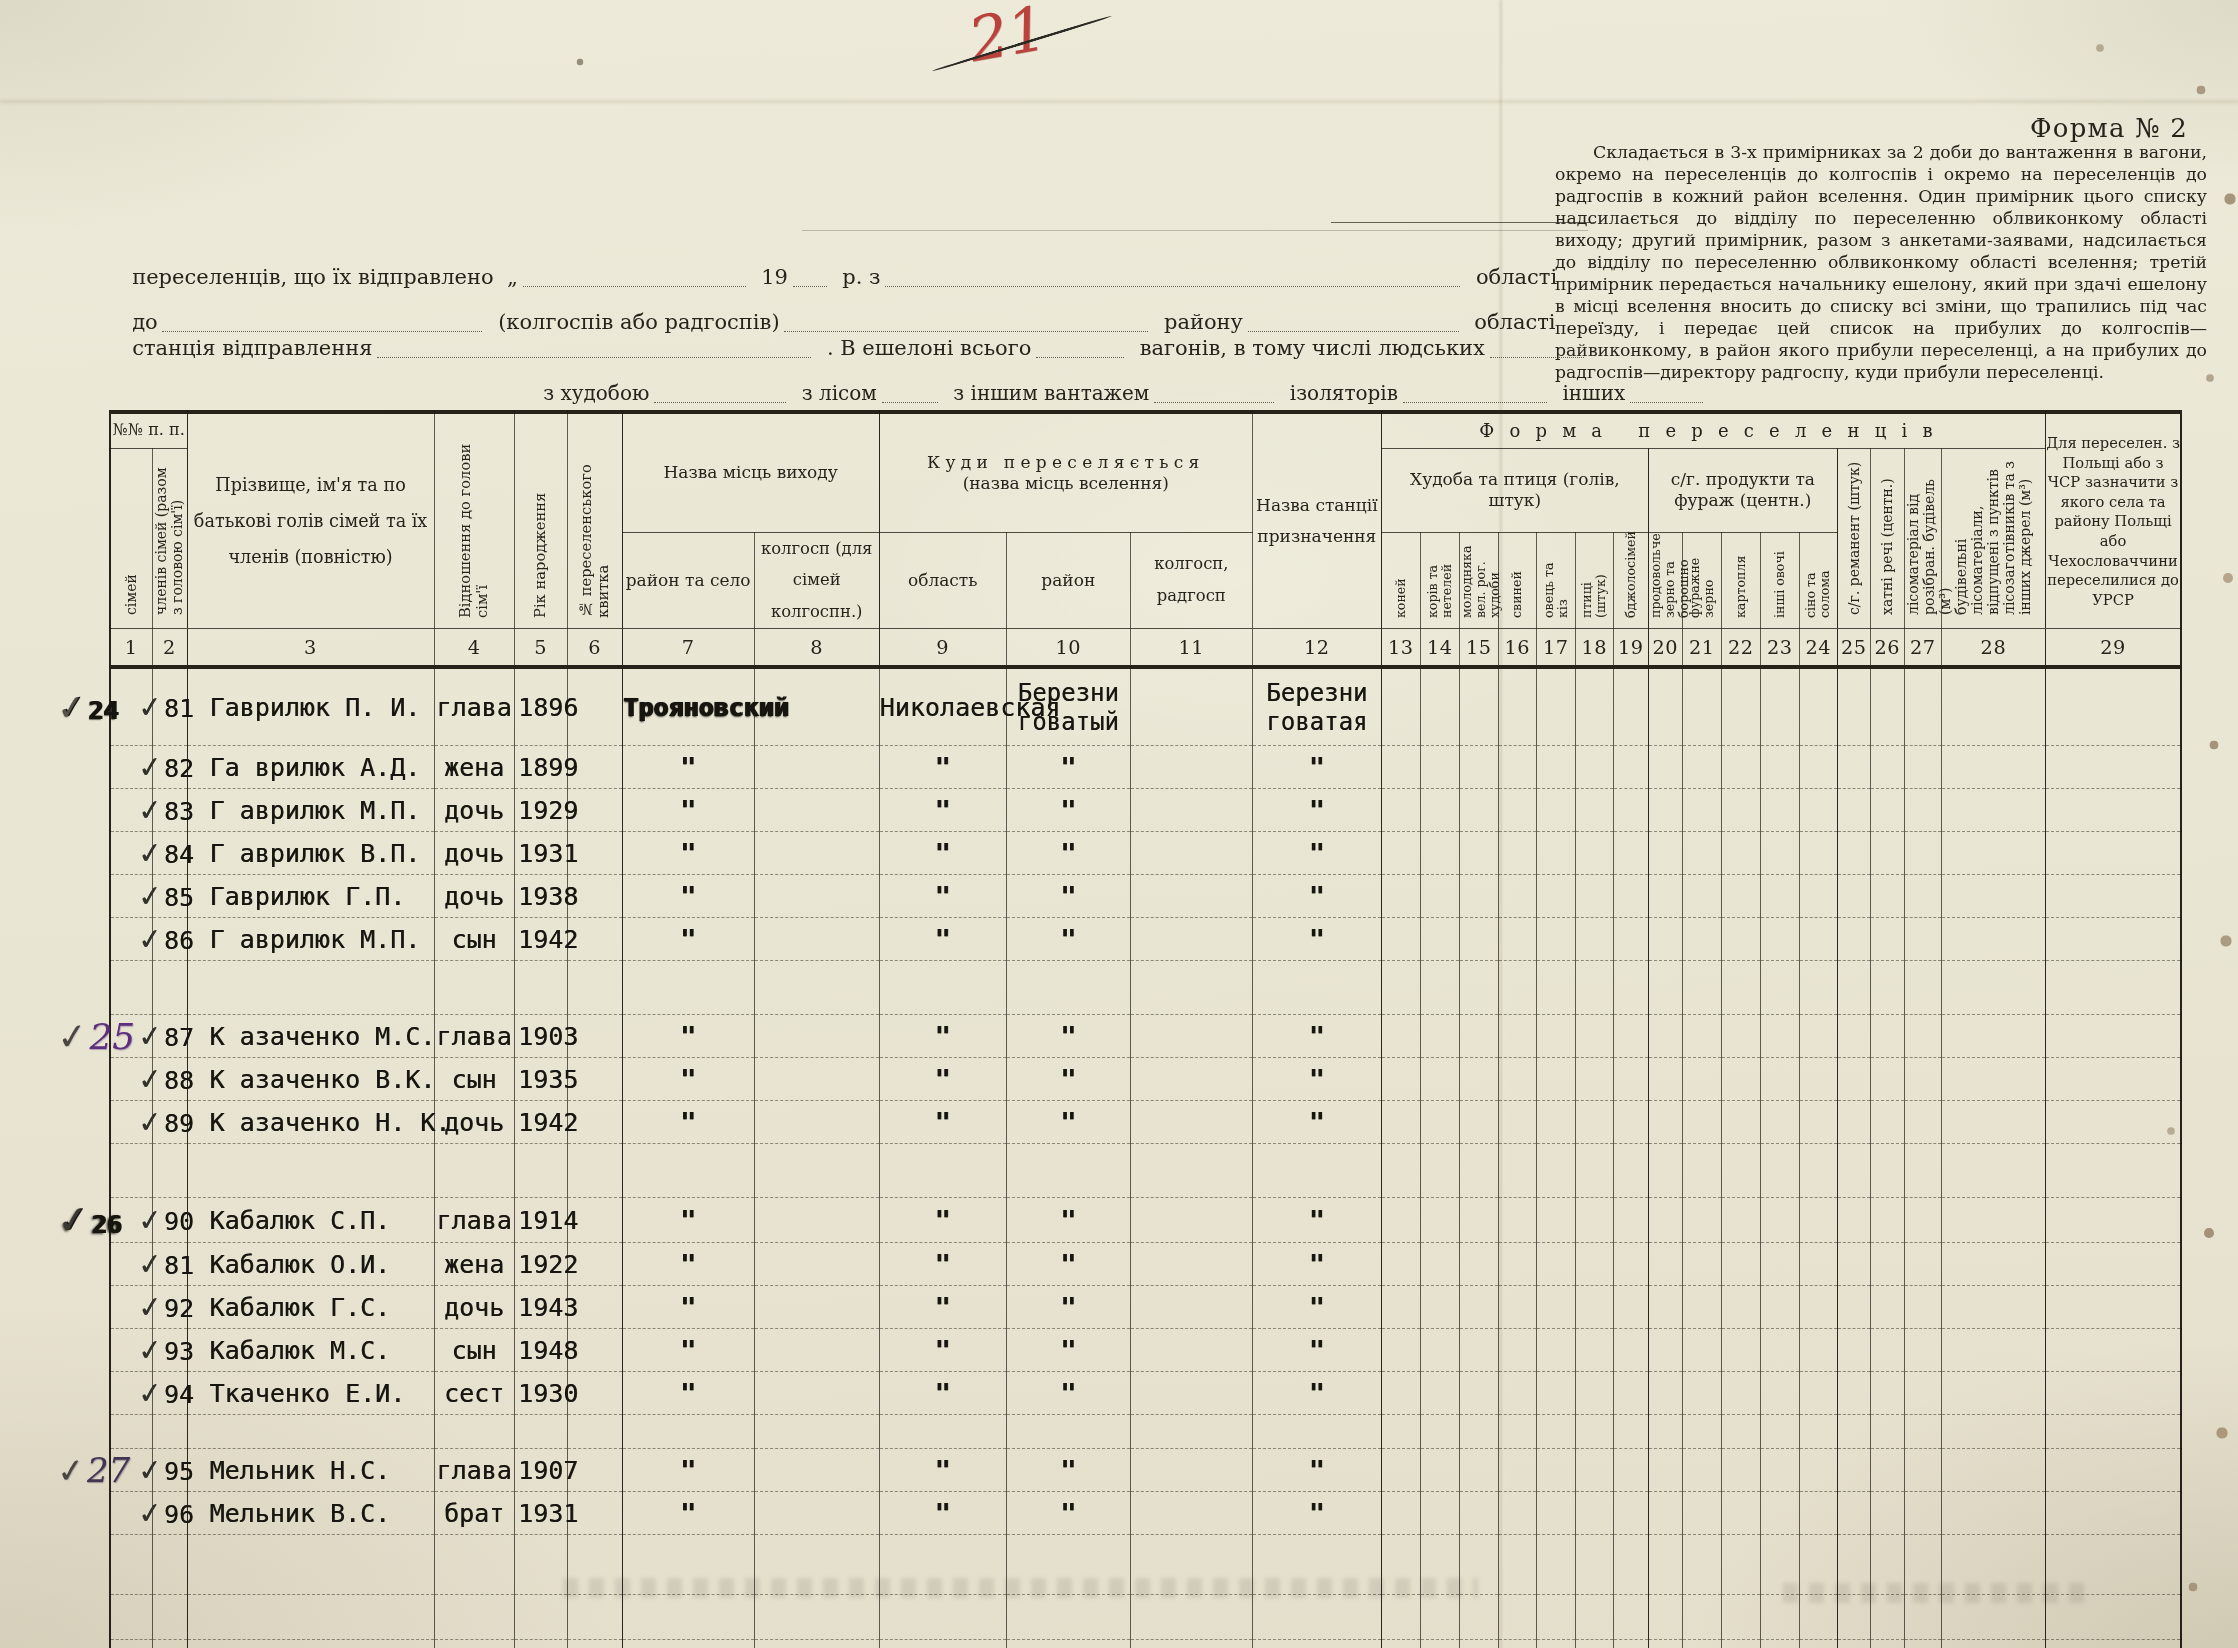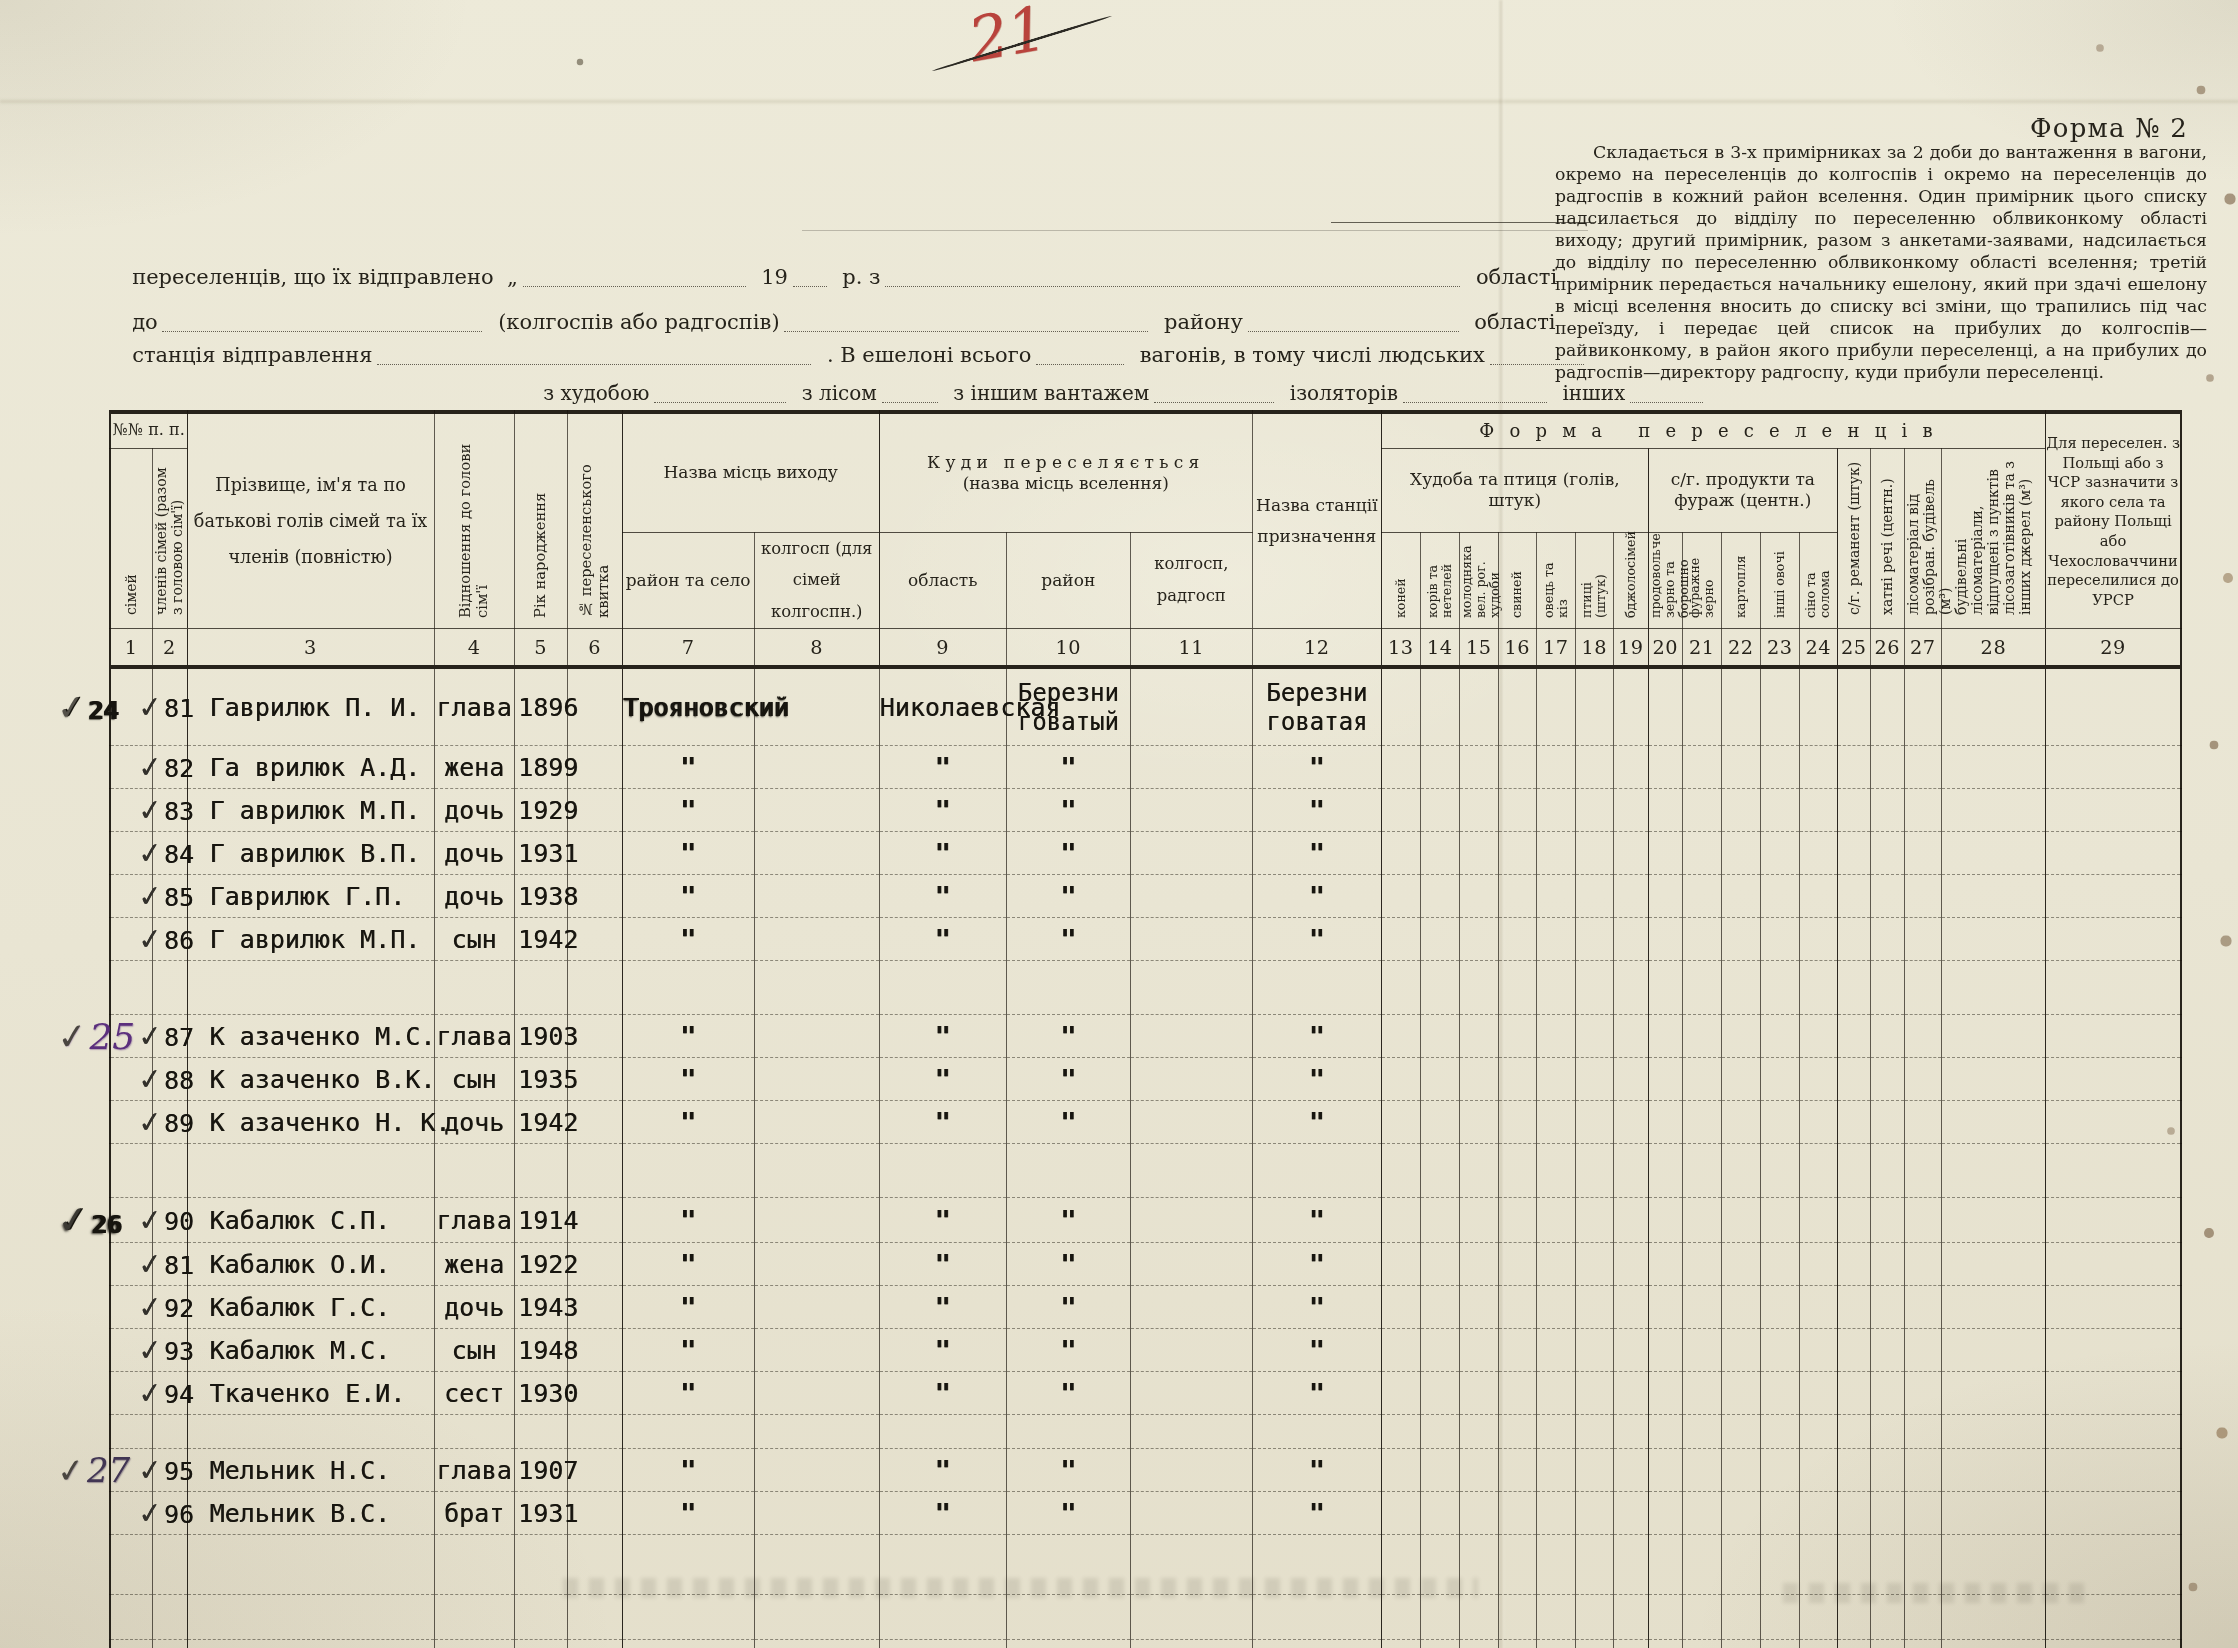--- a/index.html
+++ b/index.html
@@ -51,21 +51,21 @@
   .intro{position:absolute;left:1555px;top:142px;width:652px;font-size:17.3px;
     line-height:1.27;text-align:justify;}
   .intro .ind{display:inline-block;width:38px;}
 
   
   .fline{position:absolute;display:flex;align-items:flex-end;font-size:21px;white-space:nowrap;}
   .fline .blank{display:inline-block;border-bottom:1.8px dotted rgba(55,50,38,.75);height:20px;margin:0 3.5px 2.3px 3.5px;}
   .fline .lab{padding:0 1.2px;margin-left:11px;}
   .f1{left:120px;top:265px;}
   .f2{left:120px;top:310px;}
-  .f3{left:120px;top:343px;}
+  .f3{left:120px;top:336px;}
   .f4{left:531px;top:381px;font-size:20px;}
 
   
   table.sheet{position:absolute;left:109px;top:410px;width:2073px;border-collapse:collapse;
     table-layout:fixed;}
   table.sheet{border:2.3px solid rgba(28,24,17,.95);border-top:4.1px solid rgba(28,24,17,.95);}
   .sheet th,.sheet td{padding:0;margin:0;font-weight:normal;overflow:visible;
     border-right:1.2px solid rgba(40,35,26,.72);vertical-align:middle;}
   .sheet .hr{border-right:1.8px solid rgba(26,22,15,.92);}
   .sheet thead th{border-bottom:1.2px solid rgba(40,35,26,.8);text-align:center;}
@@ -95,21 +95,21 @@
   tr.h-gap td{height:53px;}
   tr.h-gap-s td{height:33px;}
   tr.h-empty td{height:44px;}
   tr.h-empty-l td{height:59px;}
   .typed{text-shadow:0.4px 0 0 rgba(23,21,15,.8);}
   .name-cell{padding-left:22px;}
   .rel-cell{text-align:center;}
   .year-cell{padding-left:3.5px;}
   .mid-cell{text-align:center;}
   .wrapok{white-space:normal !important;line-height:1.15;font-size:24px;}
-  .overtyped{font-weight:normal;text-shadow:1.8px 0 0 #17150f,0.6px 0.6px 1.8px rgba(23,21,15,.85);}
+  .overtyped{font-weight:bold;text-shadow:1.8px 0 0 #17150f,0.6px 0.6px 1.8px rgba(23,21,15,.85);}
   .ditto{font-weight:bold;font-size:27px;}
   .check{font-family:"DejaVu Sans",sans-serif;color:#33312c;font-size:29px;
     margin-right:2.3px;display:inline-block;transform:rotate(-6deg);}
   .famwrap{display:inline-block;transform:translateX(-54px);}
   .numwrap{display:inline-block;transform:translateX(-15.2px);}
   .fam-typed-overstruck{font-weight:bold;text-shadow:1.8px 0 0 #17150f,0 1.2px 1.2px rgba(20,18,12,.6);}
   .fam-typed-overstruck .check{font-size:34px;color:#55524a;}
   .fam-purple-pencil{font-family:"DejaVu Serif",serif;font-style:italic;font-size:36px;
     color:#5b2f7d;text-shadow:0.6px 0.6px 1.2px rgba(91,47,125,.4);}
   .fam-purple-pencil .check{font-size:36px;color:#4a4640;}

